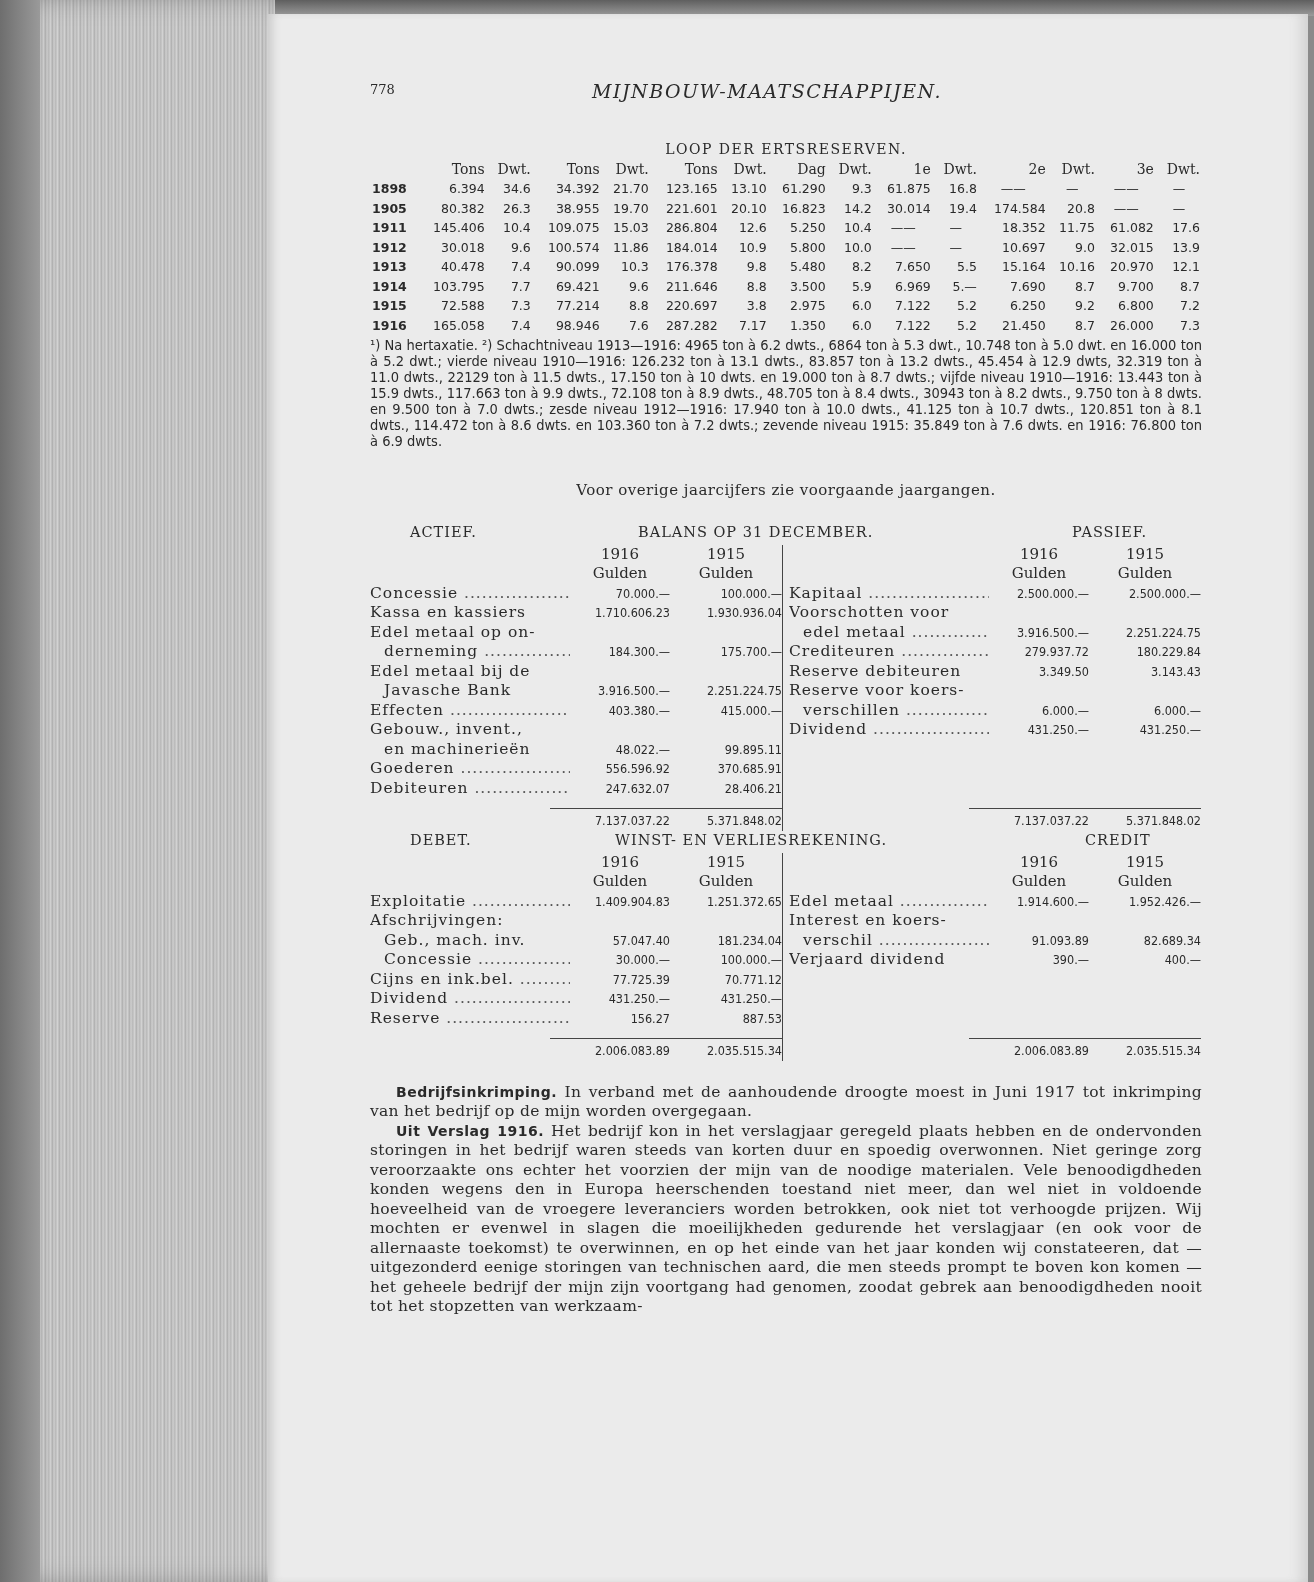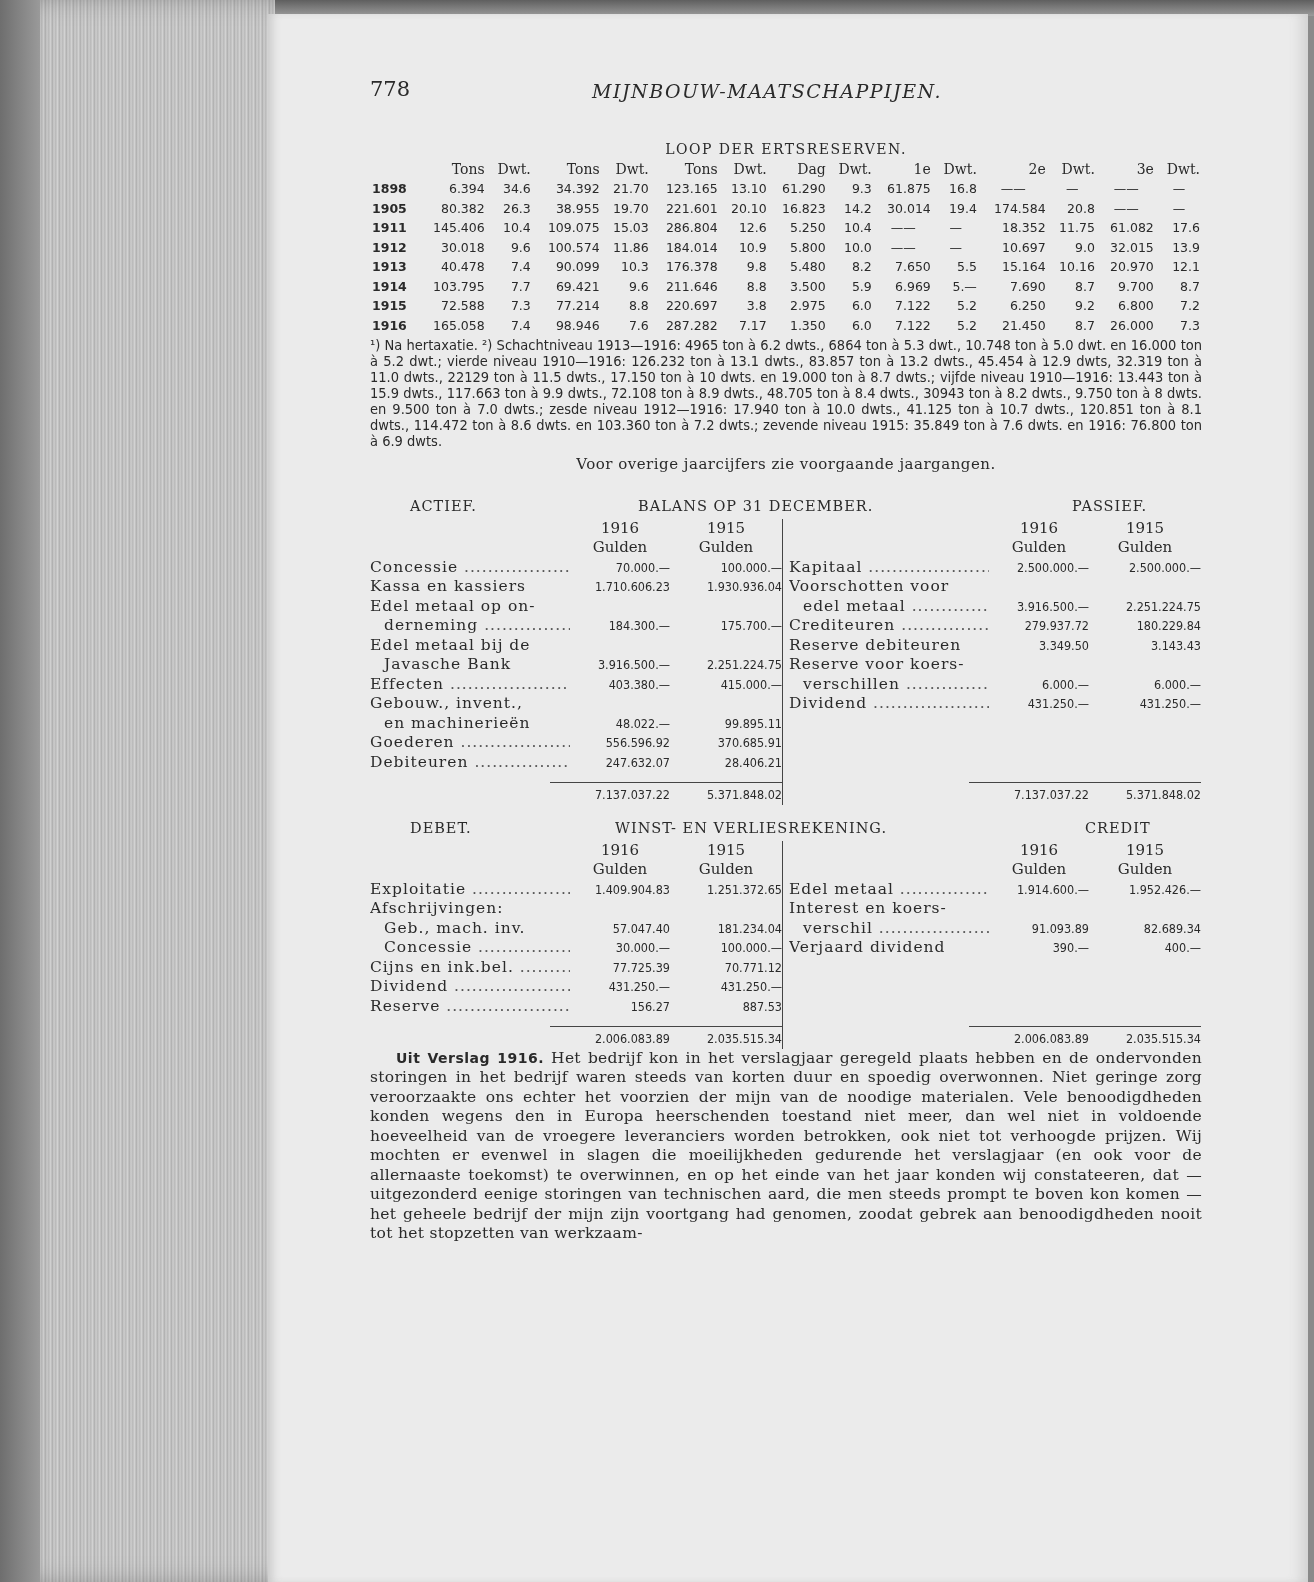--- a/index.html
+++ b/index.html
@@ -20,31 +20,31 @@
     background:linear-gradient(90deg,#6e6e6e,#9a9a9a);
   }
   .top-edge { position:absolute; left:0; top:0; width:1314px; height:16px; background:linear-gradient(#5f5f5f,#9b9b9b); }
   .paper {
     position:absolute; left:268px; top:14px; width:1040px; height:1568px;
     background:#ebebeb;
     box-shadow: inset 8px 0 10px -4px #c8c8c8, inset -14px 0 14px -8px #cfcfcf;
   }
   .content { position:absolute; left:370px; top:80px; width:832px; font-size:15.5px; line-height:19.5px; }
   .header-row { position:relative; height:30px; }
-  .page-num { position:absolute; left:0; top:0; font-size:21px; }
+  .page-num { position:absolute; left:0; top:0; font-size:13px; }
   .running-title { position:absolute; left:222px; top:2px; font-style:italic; font-size:19px; letter-spacing:1.5px; }
   .section-title { text-align:center; letter-spacing:1.5px; margin-top:30px; font-size:14px; }
   table.ore { border-collapse:collapse; width:832px; font-family:"DejaVu Sans","Liberation Sans",sans-serif; font-size:12.5px; }
   table.ore td { padding:0 2px; text-align:right; height:19.5px; white-space:nowrap; }
   table.ore td.yr { text-align:left; font-weight:bold; }
   table.ore td.dash { text-align:center; }
   .ore-head1 { font-family:"DejaVu Sans","Liberation Sans",sans-serif; font-size:13px; padding-left:38px; white-space:nowrap; }
   .ore-head2 td { text-align:right; font-family:"DejaVu Serif",serif; font-size:14px; }
   .footnote { font-size:14.5px; line-height:16px; text-align:justify; font-family:"DejaVu Sans Condensed","DejaVu Sans","Liberation Sans",sans-serif; }
-  .note-center { text-align:center; margin-top:6px; font-size:15px; letter-spacing:0.5px; }
+  .note-center { text-align:center; margin-top:32px; font-size:15px; letter-spacing:0.5px; }
   .fin { position:relative; margin-top:18px; }
   .fin-titles { position:relative; height:22px; font-size:14.5px; letter-spacing:1px; }
   .fin-titles span { position:absolute; top:0; }
   .fin-cols { display:flex; }
   .fin-side { width:412px; position:relative; }
   .fin-side.right { border-left:1.5px solid #444; padding-left:6px; width:412px; }
   .row { display:flex; height:19.5px; font-size:15.5px; white-space:nowrap; }
   .row .lbl { flex:1; overflow:hidden; letter-spacing:1px; }
   .row .lbl.indent { padding-left:14px; }
   .row .v1, .row .v2 { width:100px; text-align:right; font-family:"DejaVu Sans Condensed","DejaVu Sans","Liberation Sans",sans-serif; font-size:12.5px; }
@@ -371,21 +371,21 @@
           <div class="rule"></div>
           <div class="row tot">
             <span class="lbl"></span>
             <span class="v1">7.137.037.22</span>
             <span class="v2">5.371.848.02</span>
           </div>
         </div>
     </div>
   </div>
 
-  <div class="fin" style="margin-top:14px;">
+  <div class="fin" style="margin-top:0;">
     <div class="fin-titles">
       <span style="left:40px">DEBET.</span>
       <span style="left:245px">WINST- EN VERLIESREKENING.</span>
       <span style="left:715px">CREDIT</span>
     </div>
     <div class="fin-cols">
       <div class="fin-side" id="pl-left">
           <div class="row colhead">
             <span class="lbl"></span>
             <span class="v1">1916</span>
@@ -475,17 +475,21 @@
           <div class="rule"></div>
           <div class="row tot">
             <span class="lbl"></span>
             <span class="v1">2.006.083.89</span>
             <span class="v2">2.035.515.34</span>
           </div>
         </div>
     </div>
   </div>
 
+  <div class="para" style="margin-top:22px; text-indent:26px;">
+    <b>Bedrijfsinkrimping.</b>
+    <span>In verband met de aanhoudende droogte moest in Juni 1917 tot inkrimping van het bedrijf op de mijn worden overgegaan.</span>
+  </div>
   <div class="para" style="text-indent:26px;">
     <b>Uit Verslag 1916.</b>
     <span>Het bedrijf kon in het verslagjaar geregeld plaats hebben en de ondervonden storingen in het bedrijf waren steeds van korten duur en spoedig overwonnen. Niet geringe zorg veroorzaakte ons echter het voorzien der mijn van de noodige materialen. Vele benoodigdheden konden wegens den in Europa heerschenden toestand niet meer, dan wel niet in voldoende hoeveelheid van de vroegere leveranciers worden betrokken, ook niet tot verhoogde prijzen. Wij mochten er evenwel in slagen die moeilijkheden gedurende het verslagjaar (en ook voor de allernaaste toekomst) te overwinnen, en op het einde van het jaar konden wij constateeren, dat — uitgezonderd eenige storingen van technischen aard, die men steeds prompt te boven kon komen — het geheele bedrijf der mijn zijn voortgang had genomen, zoodat gebrek aan benoodigdheden nooit tot het stopzetten van werkzaam-</span>
   </div>
 </div>
 
 </body></html>

